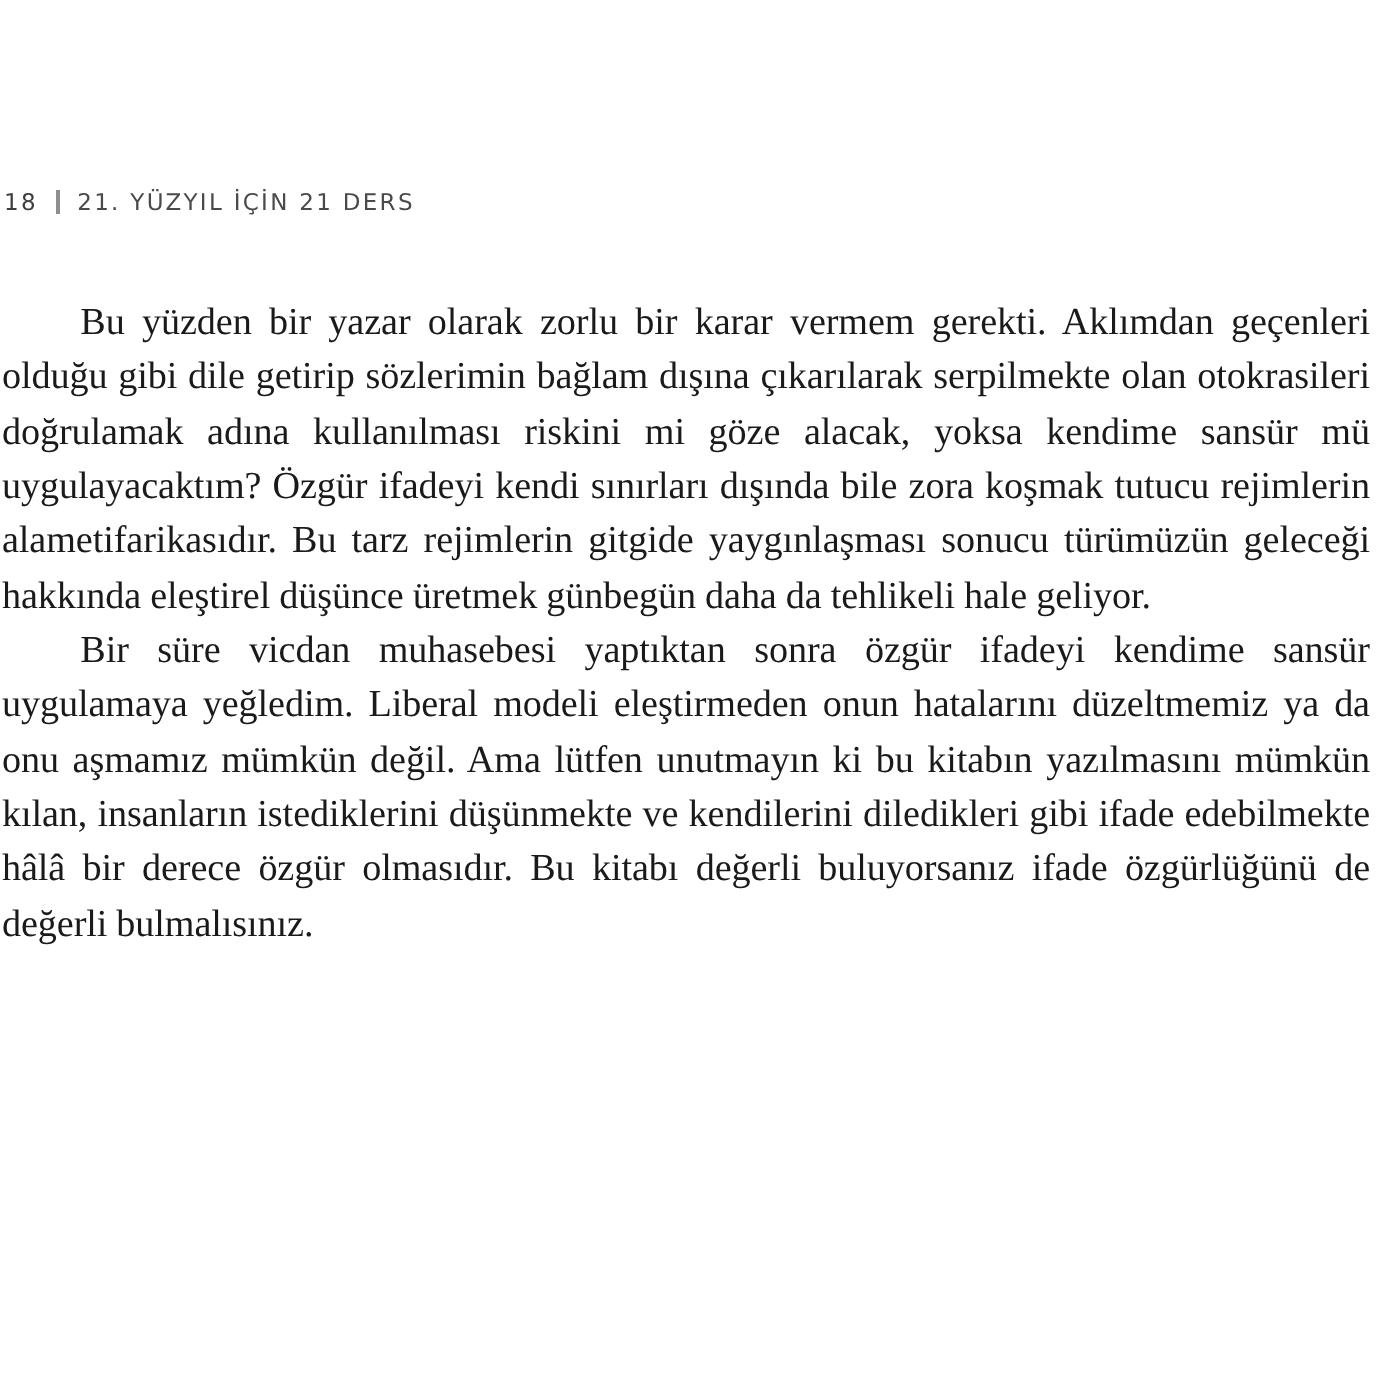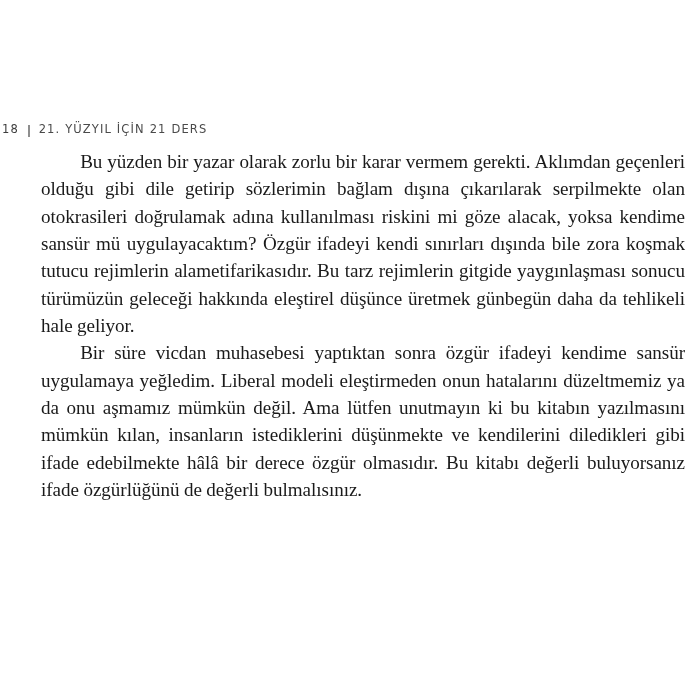--- a/index.html
+++ b/index.html
@@ -16,21 +16,21 @@
     overflow: hidden;
     box-sizing: border-box;
     font-family: "Liberation Serif", "DejaVu Serif", serif;
     color: #1a1a1a;
   }
   .running-head {
     position: absolute;
     left: 2px;
     top: 94px;
     display: flex;
-    align-items: flex-end;
+    align-items: flex-start;
     font-family: "DejaVu Sans", "Liberation Sans", sans-serif;
     font-size: 11.5px;
     letter-spacing: 1.15px;
     color: #4a4a4a;
     white-space: nowrap;
   }
   .running-head .folio {
     font-weight: 400;
     color: #3d3d3d;
   }
@@ -39,41 +39,39 @@
     width: 1.7px;
     height: 12px;
     background: #8e8e8e;
     margin: 0 9px 0 9px;
     position: relative;
     top: 1px;
   }
   .running-head .book-title {
     font-weight: 400;
     color: #4a4a4a;
-    margin-top: 28px;
   }
   .textblock {
     position: absolute;
     left: 1px;
     top: 148px;
     width: 684px;
   }
   .textblock p {
     margin: 0;
     text-align: justify;
     text-justify: inter-word;
     font-size: 19.1px;
     line-height: 27.35px;
     word-spacing: -0.2px;
     letter-spacing: -0.05px;
     hyphens: none;
   }
   .textblock p.indent {
     text-indent: 2.05em;
-    padding-left: 40px;
   }
   .textblock p.last-flush > :last-child {
     
   }
 </style>
 </head>
 <body>
 
 <div class="page">
 

